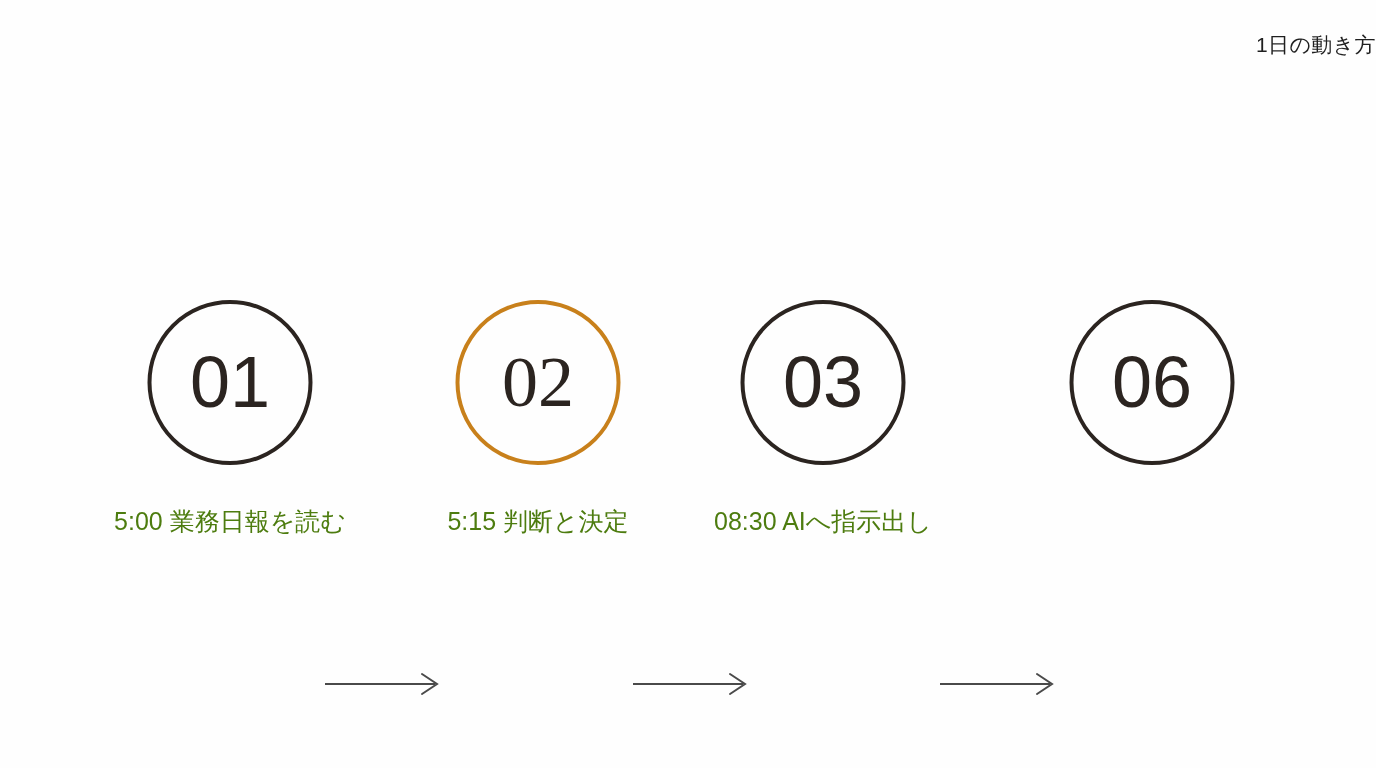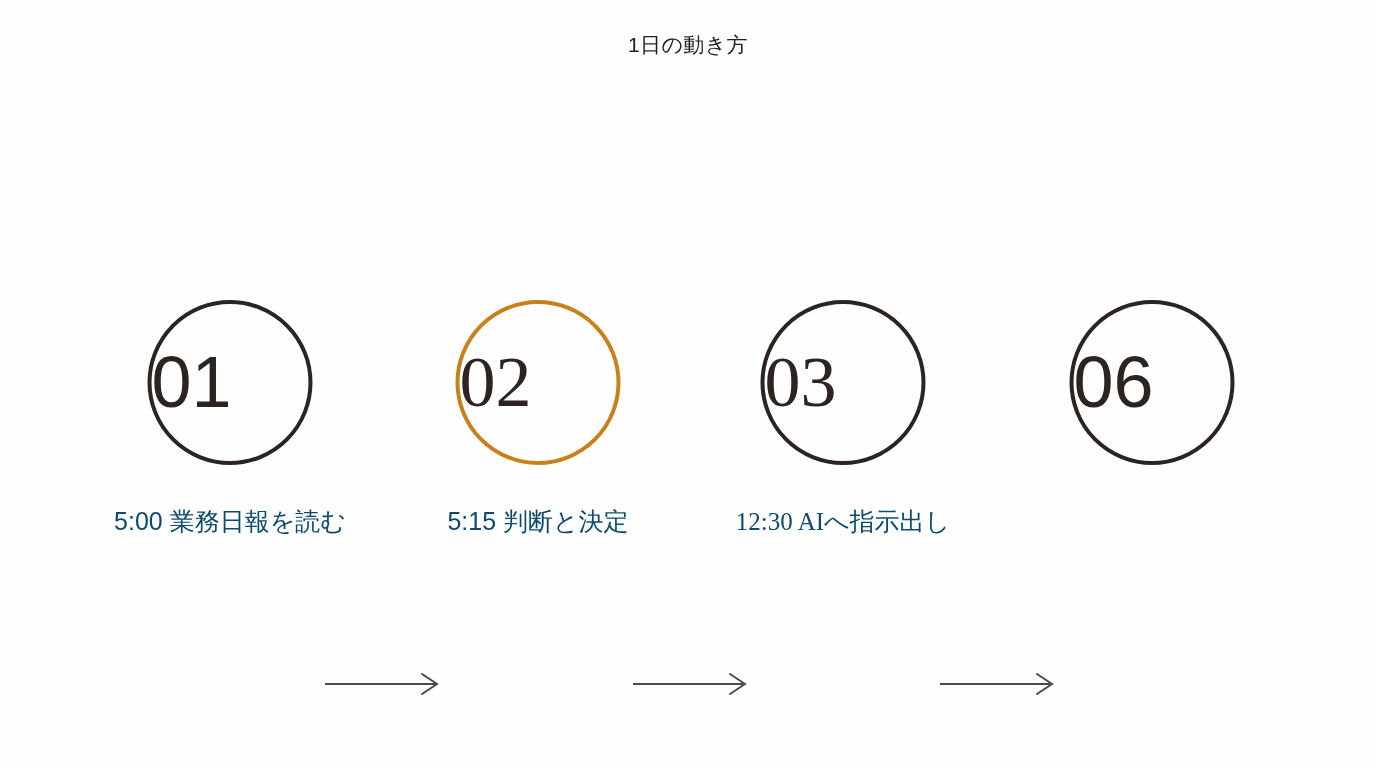--- a/index.html
+++ b/index.html
@@ -16,21 +16,21 @@
     position: relative;
     -webkit-font-smoothing: antialiased;
   }
 
   
   .slide-title {
     position: absolute;
     top: 31px;
     left: 0;
     width: 1376px;
-    text-align: center;
+    text-align: right;
     font-size: 21px;
     font-weight: 400;
     color: #1f1f1f;
     letter-spacing: 0.4px;
     line-height: 1.3;
   }
 
   
   .step-row {
     position: absolute;
@@ -41,36 +41,36 @@
   }
 
   .step {
     position: absolute;
     top: 0;
     width: 308px;
     height: 260px;
   }
   .step-0 { left: 76px; }
   .step-1 { left: 384px; }
-  .step-2 { left: 689px; font-family: Liberation Serif, serif; }
+  .step-2 { left: 669px; }
   .step-3 { left: 998px; }
 
   .circle {
     position: absolute;
     top: 0;
     left: 50%;
     transform: translateX(-50%);
     width: 157px;
     height: 157px;
     border: 4px solid #2b2420;
     border-radius: 50%;
     box-sizing: content-box;
     display: flex;
     align-items: center;
-    justify-content: flex-start;
+    justify-content: center;
   }
   .circle.is-active {
     border-color: #c8801b;
     font-family: Liberation Serif, serif;
   }
 
   .circle-number {
     font-size: 72px;
     font-weight: 300;
     color: #2b2420;
@@ -81,21 +81,21 @@
 
   .step-caption {
     position: absolute;
     top: 205px;
     left: 50%;
     transform: translateX(-50%);
     width: 330px;
     text-align: center;
     font-size: 25px;
     font-weight: 400;
-    color: #0c4a6e;
+    color: #4d7c0f;
     line-height: 1.35;
     white-space: nowrap;
   }
 
   
   .arrow {
     position: absolute;
     top: 368px;
     height: 32px;
     width: 120px;
@@ -139,21 +139,21 @@
       <svg width="120" height="32" viewBox="0 0 120 32" aria-hidden="true">
         <line x1="0" y1="16" x2="110" y2="16" stroke="#4a4a4a" stroke-width="2"></line>
         <polyline points="97,6 112,16 97,26" fill="none" stroke="#4a4a4a" stroke-width="2" stroke-linecap="round" stroke-linejoin="miter"></polyline>
       </svg>
     </div>
 
     <div class="step step-2">
       <div class="circle">
         <span class="circle-number">03</span>
       </div>
-      <div class="step-caption">12:30 AIへ指示出し</div>
+      <div class="step-caption">08:30 AIへ指示出し</div>
     </div>
 
     <div class="arrow arrow-2">
       <svg width="120" height="32" viewBox="0 0 120 32" aria-hidden="true">
         <line x1="0" y1="16" x2="110" y2="16" stroke="#4a4a4a" stroke-width="2"></line>
         <polyline points="97,6 112,16 97,26" fill="none" stroke="#4a4a4a" stroke-width="2" stroke-linecap="round" stroke-linejoin="miter"></polyline>
       </svg>
     </div>
 
     <div class="step step-3">

